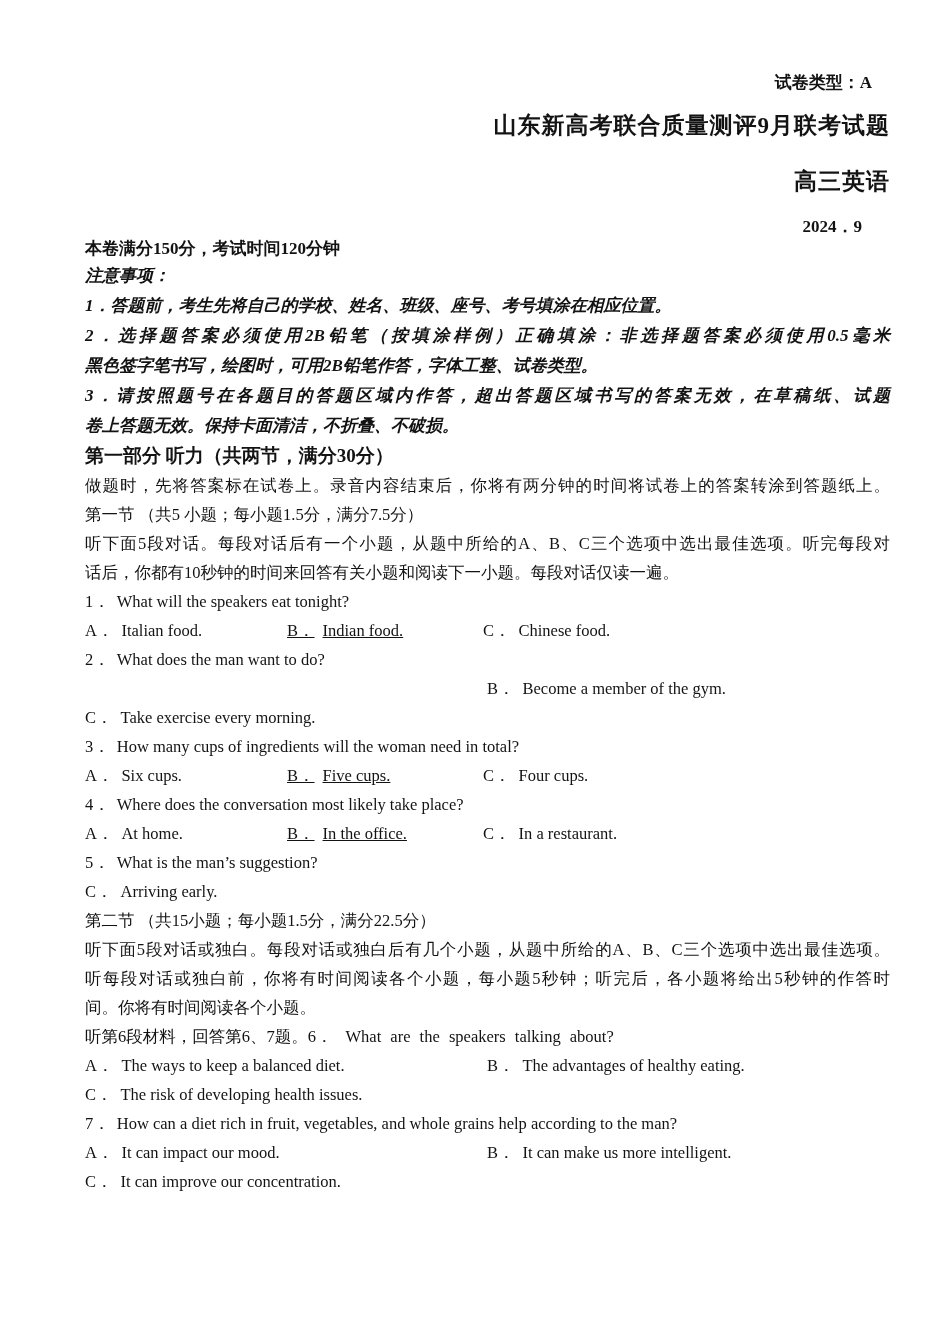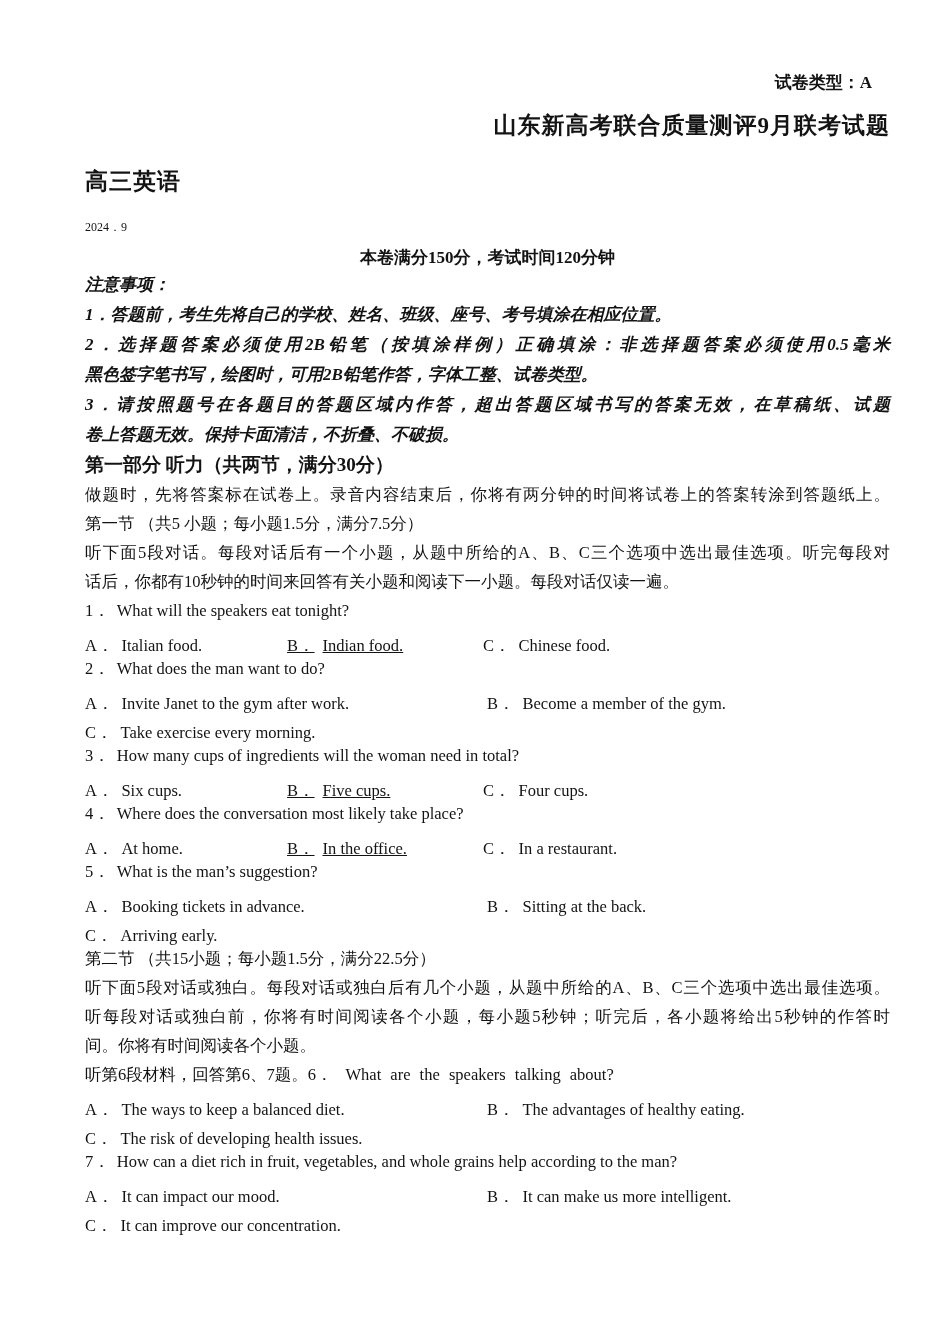--- a/index.html
+++ b/index.html
@@ -7,33 +7,33 @@
     width:950px; height:1344px; position:relative;
     font-family:"Liberation Serif","DejaVu Serif",serif;
     color:#131313;
     -webkit-font-smoothing:antialiased;
   }
   .page { position:absolute; left:0; top:0; width:950px; height:1344px; background:#ffffff; overflow:hidden;padding-left:8px; }
   .content { position:absolute; left:85px; top:0; width:805px; }
 
   .paper-type { margin-top:73px; text-align:right; padding-right:18px; font-weight:bold; font-size:17px; line-height:20px; }
   .title    { margin-top:18px; text-align:right; font-weight:bold; font-size:23px; line-height:30px; letter-spacing:1px; }
-  .subtitle { margin-top:26px; text-align:left; font-weight:bold; font-size:23px; line-height:30px; letter-spacing:1px; }
-  .date     { margin-top:20px; padding-right:28px; font-weight:normal; font-size:12px; line-height:20px; }
-  .exam-info{ margin-top:9px;  text-align:center; font-weight:bold; font-size:17px; line-height:24px; }
+  .subtitle { margin-top:26px; text-align:right; font-weight:bold; font-size:23px; line-height:30px; letter-spacing:1px; }
+  .date     { margin-top:20px; text-align:right; padding-right:28px; font-weight:bold; font-size:17px; line-height:20px; }
+  .exam-info{ margin-top:0;  font-weight:bold; font-size:17px; line-height:24px; }
 
   .bold-line { font-weight:bold; font-size:17px; line-height:30px;font-style:italic; }
   .part-heading { font-weight:bold; font-size:19px; line-height:30px; }
 
   .line { position:relative; height:29px; line-height:29px; font-size:16.5px; white-space:nowrap; }
   .nline { height:30px; line-height:30px; }
   .j { text-align:justify; text-align-last:justify; }
 
   .qnum  { margin-right:7px; }
-  .opt   { position:absolute; top:6px; }
+  .opt   { position:absolute; top:0; }
   .c1 { left:0; }
   .c2 { left:202px;text-decoration:underline; }
   .c3 { left:398px; }
   .c2w{ left:402px; }
   .olabel { margin-right:8px; }
   .en-wide { word-spacing:5px; margin-left:6px; }
 </style>
 </head>
 <body>
 
@@ -66,21 +66,20 @@
     <div class="line">
       <span class="opt c1"><span class="olabel">A．</span><span>Italian food.</span></span>
       <span class="opt c2"><span class="olabel">B．</span><span>Indian food.</span></span>
       <span class="opt c3"><span class="olabel">C．</span><span>Chinese food.</span></span>
     </div>
 
     <div class="line">
       <span class="qnum">2．</span><span>What does the man want to do?</span>
     </div>
     <div class="line">
-      <span class="opt c1"><span class="olabel">A．</span><span>Invite Janet to the gym after work.</span></span>
       <span class="opt c2w"><span class="olabel">B．</span><span>Become a member of the gym.</span></span>
     </div>
     <div class="line">
       <span class="opt c1"><span class="olabel">C．</span><span>Take exercise every morning.</span></span>
     </div>
 
     <div class="line">
       <span class="qnum">3．</span><span>How many cups of ingredients will the woman need in total?</span>
     </div>
     <div class="line">
@@ -93,24 +92,20 @@
       <span class="qnum">4．</span><span>Where does the conversation most likely take place?</span>
     </div>
     <div class="line">
       <span class="opt c1"><span class="olabel">A．</span><span>At home.</span></span>
       <span class="opt c2"><span class="olabel">B．</span><span>In the office.</span></span>
       <span class="opt c3"><span class="olabel">C．</span><span>In a restaurant.</span></span>
     </div>
 
     <div class="line">
       <span class="qnum">5．</span><span>What is the man’s suggestion?</span>
-    </div>
-    <div class="line">
-      <span class="opt c1"><span class="olabel">A．</span><span>Booking tickets in advance.</span></span>
-      <span class="opt c2w"><span class="olabel">B．</span><span>Sitting at the back.</span></span>
     </div>
     <div class="line">
       <span class="opt c1"><span class="olabel">C．</span><span>Arriving early.</span></span>
     </div>
 
     <div class="line">第二节 （共15小题；每小题1.5分，满分22.5分）</div>
     <div class="line j">听下面5段对话或独白。每段对话或独白后有几个小题，从题中所给的A、B、C三个选项中选出最佳选项。</div>
     <div class="line j">听每段对话或独白前，你将有时间阅读各个小题，每小题5秒钟；听完后，各小题将给出5秒钟的作答时</div>
     <div class="line">间。你将有时间阅读各个小题。</div>
 

